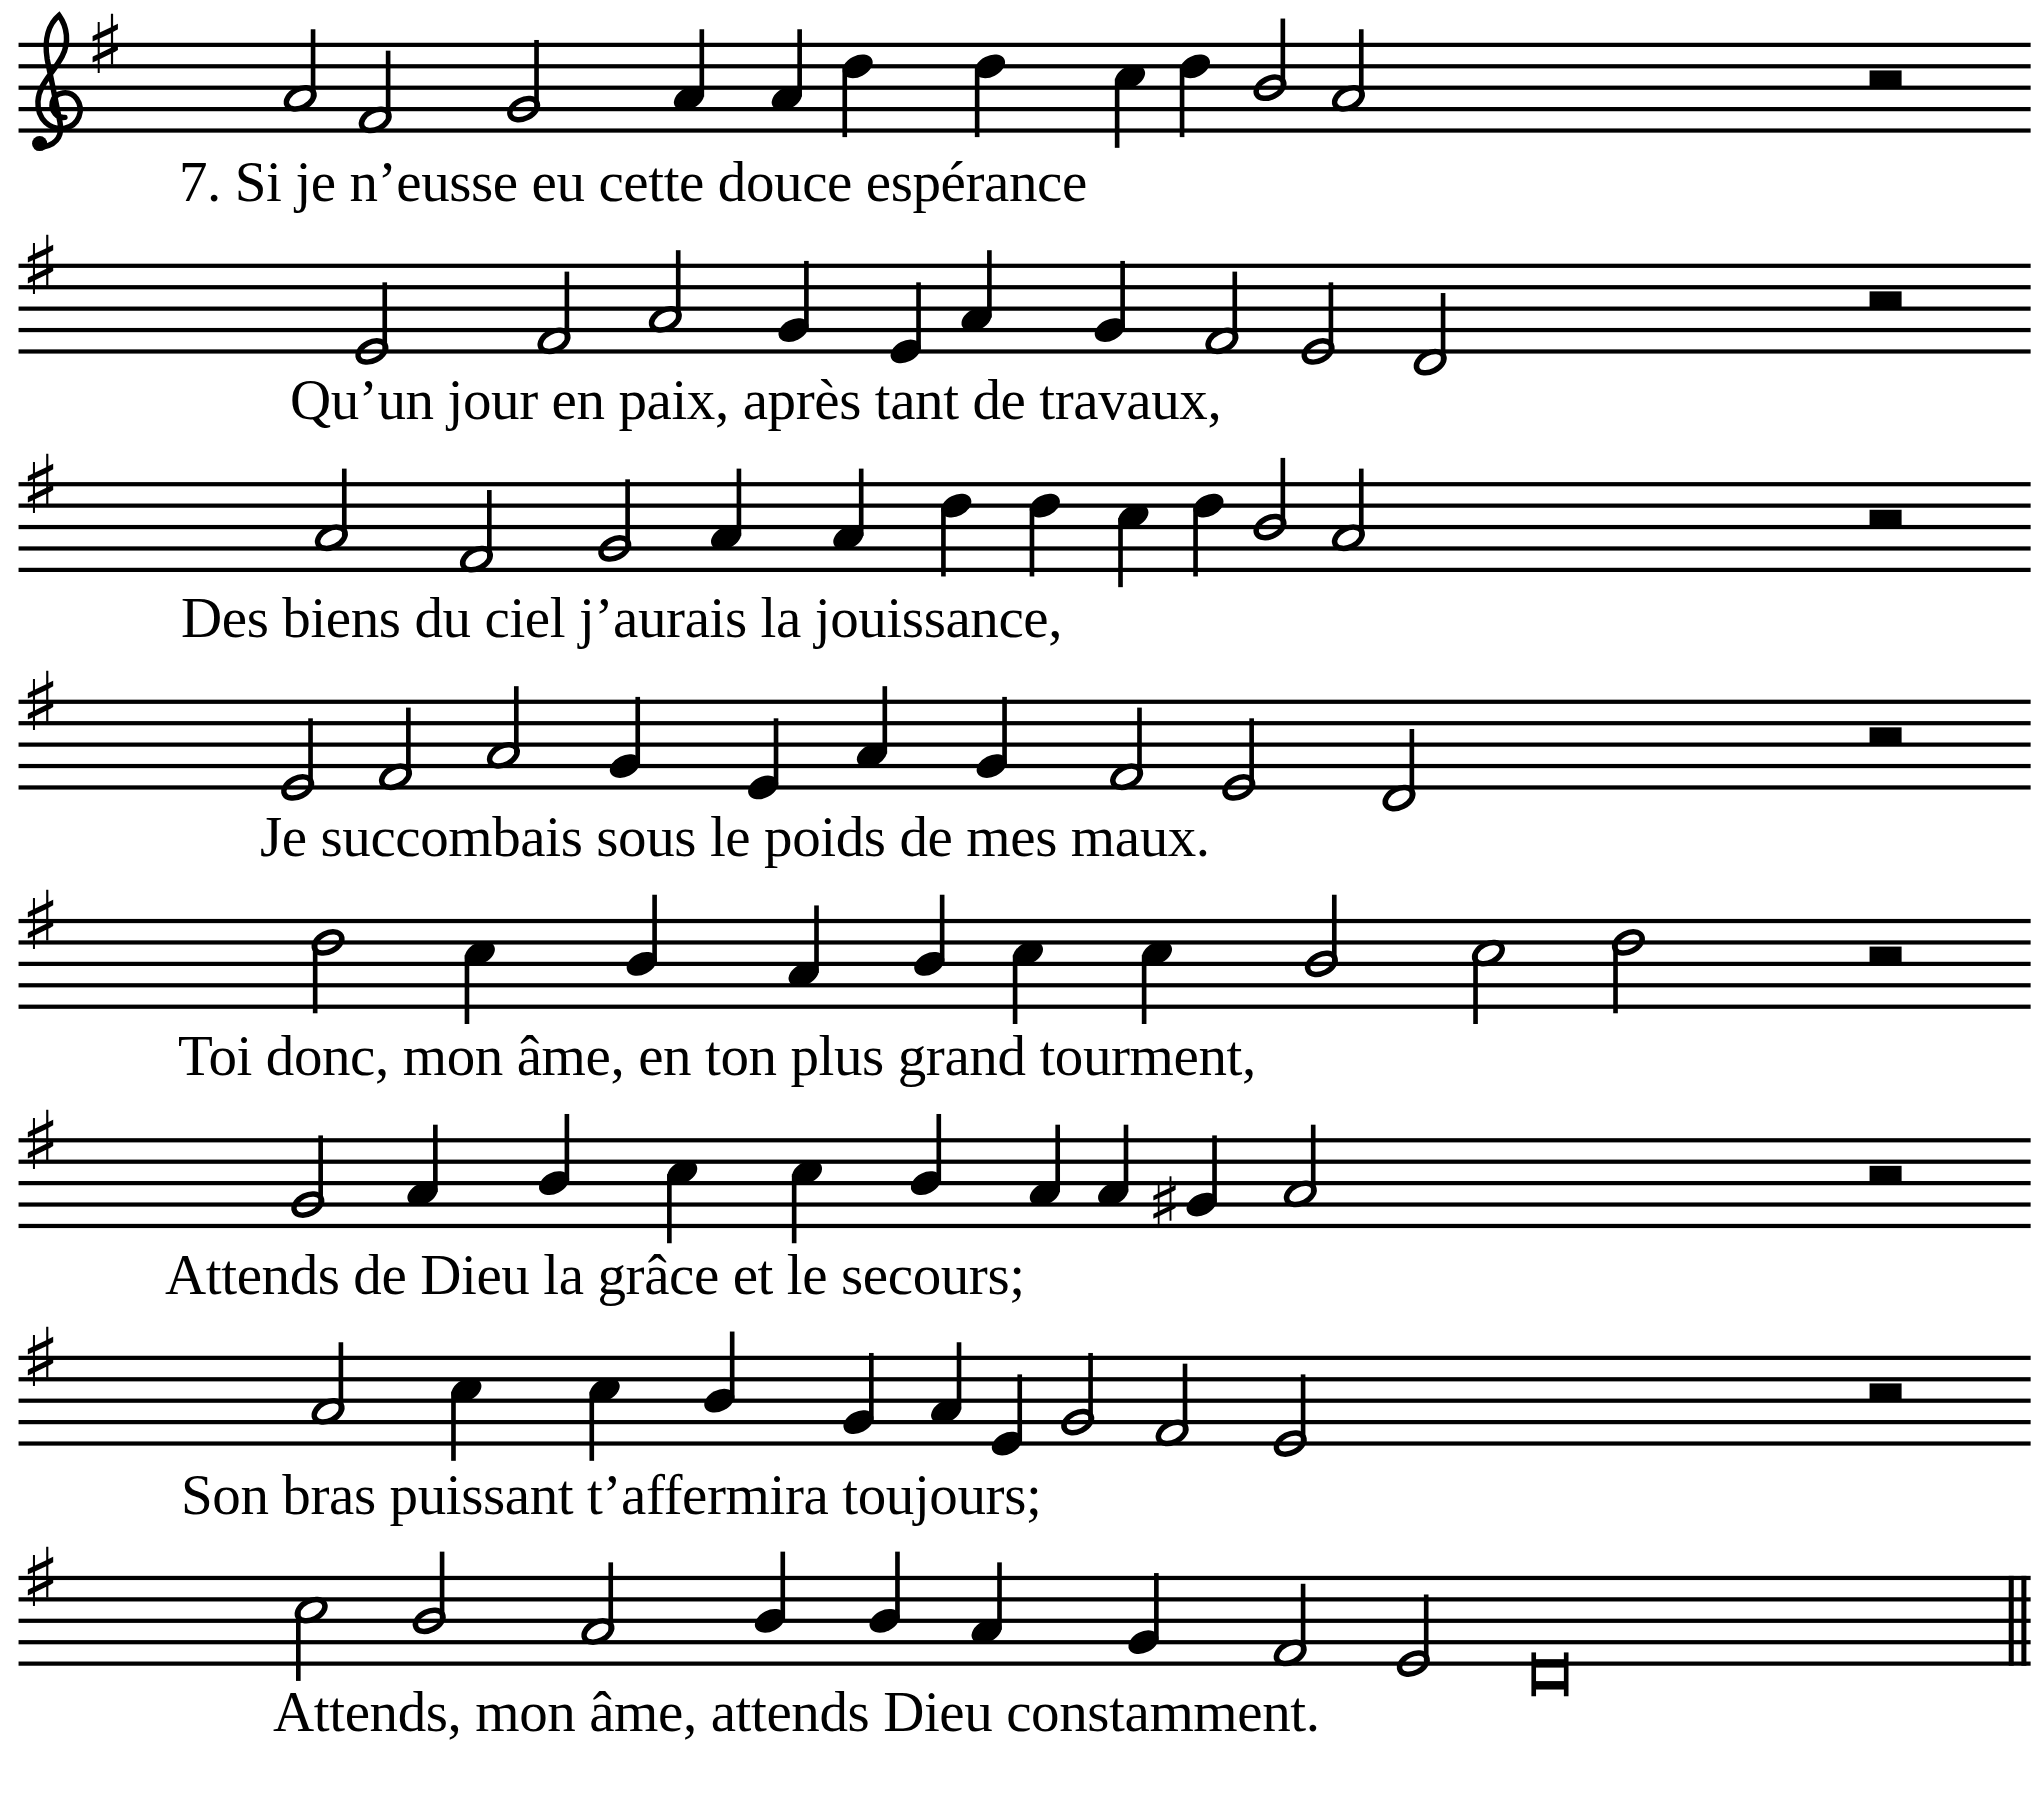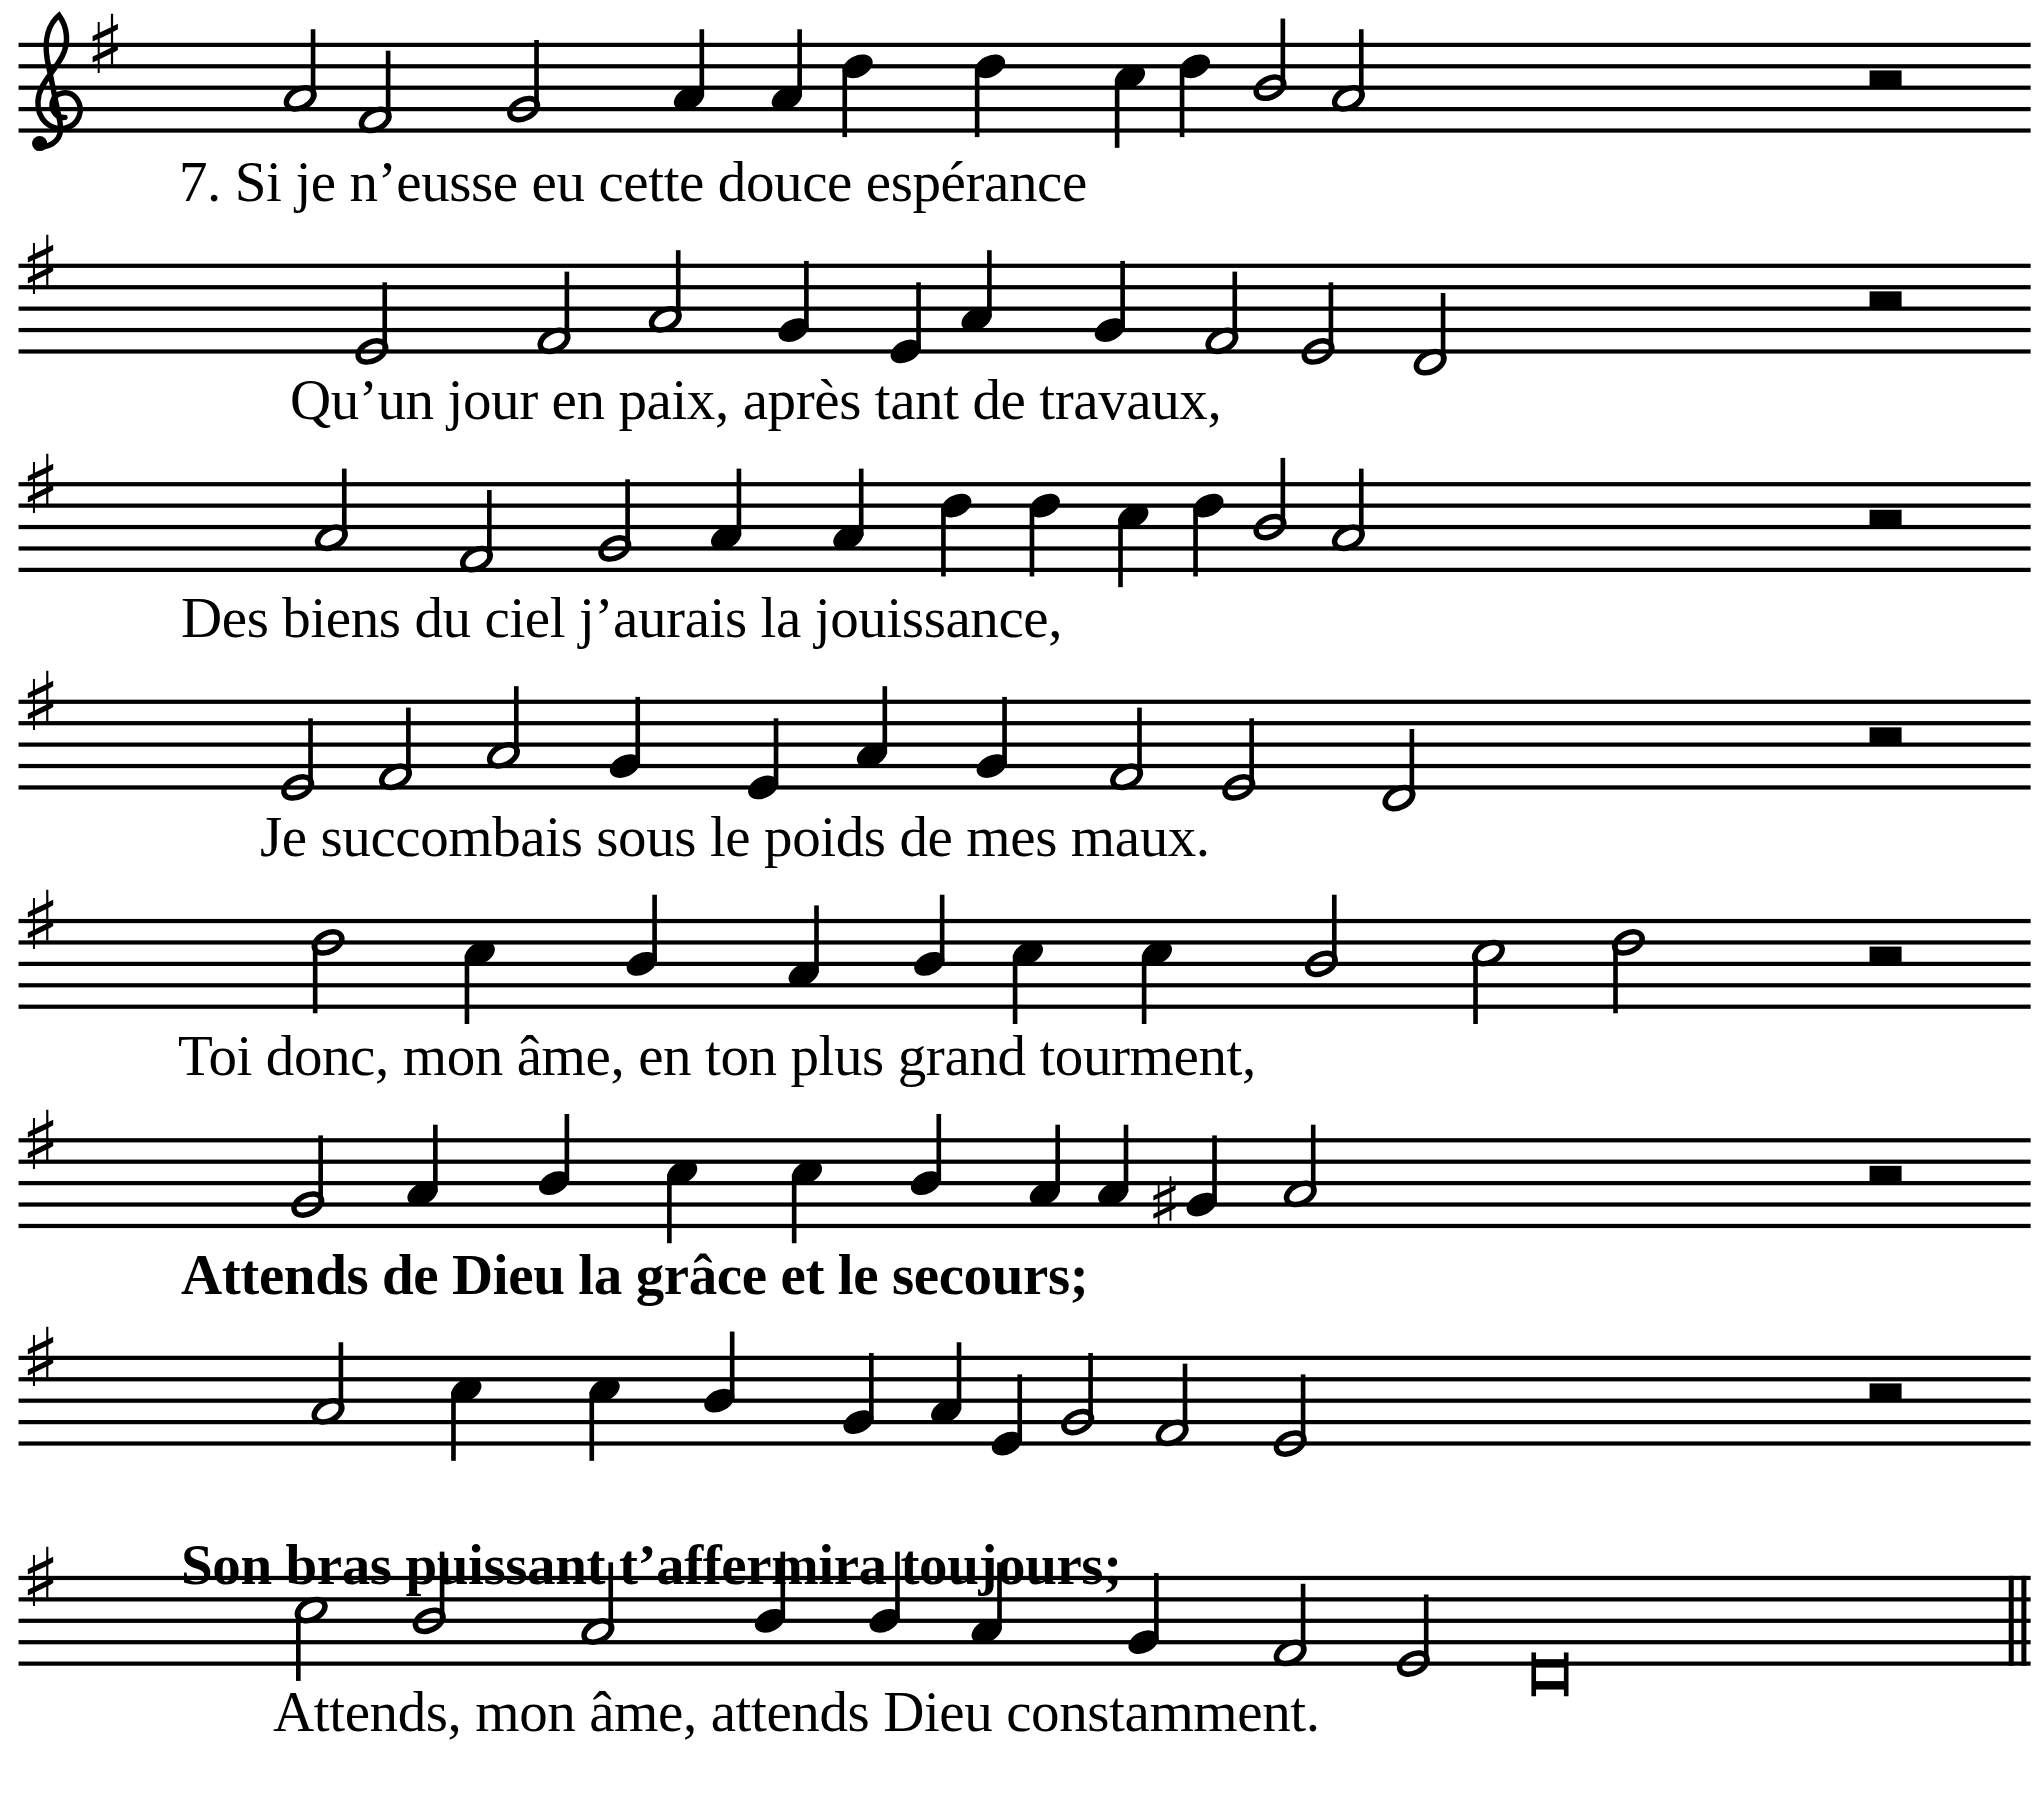--- a/index.html
+++ b/index.html
@@ -241,18 +241,18 @@
       <rect x="1818" y="1993.3" width="40" height="10" fill="#000000"></rect>
       <rect x="2382" y="1868.5" width="6" height="106.6" fill="#000000"></rect>
       <rect x="2397" y="1868.5" width="6" height="106.6" fill="#000000"></rect>
     </svg>
   <div>
     <div class="lyric" style="left: 179px; top: 153px;">7. Si je n’eusse eu cette douce espérance</div>
     <div class="lyric" style="left: 290px; top: 371px;">Qu’un jour en paix, après tant de travaux,</div>
     <div class="lyric" style="left: 181px; top: 589px; text-align: right;">Des biens du ciel j’aurais la jouissance,</div>
     <div class="lyric" style="left: 260px; top: 808px;">Je succombais sous le poids de mes maux.</div>
     <div class="lyric" style="left: 178px; top: 1027px;">Toi donc, mon âme, en ton plus grand tourment,</div>
-    <div class="lyric" style="left: 181px; top: 1246px; font-weight: bold;">Attends de Dieu la grâce et le secours;</div>
-    <div class="lyric" style="left: 181px; top: 1536px; font-weight: bold;">Son bras puissant t’affermira toujours;</div>
+    <div class="lyric" style="left: 165px; top: 1246px;">Attends de Dieu la grâce et le secours;</div>
+    <div class="lyric" style="left: 181px; top: 1466px;">Son bras puissant t’affermira toujours;</div>
     <div class="lyric" style="left: 273px; top: 1683px; text-align: center;">Attends, mon âme, attends Dieu constamment.</div>
   </div>
 </div>
 
 
 </body></html>

